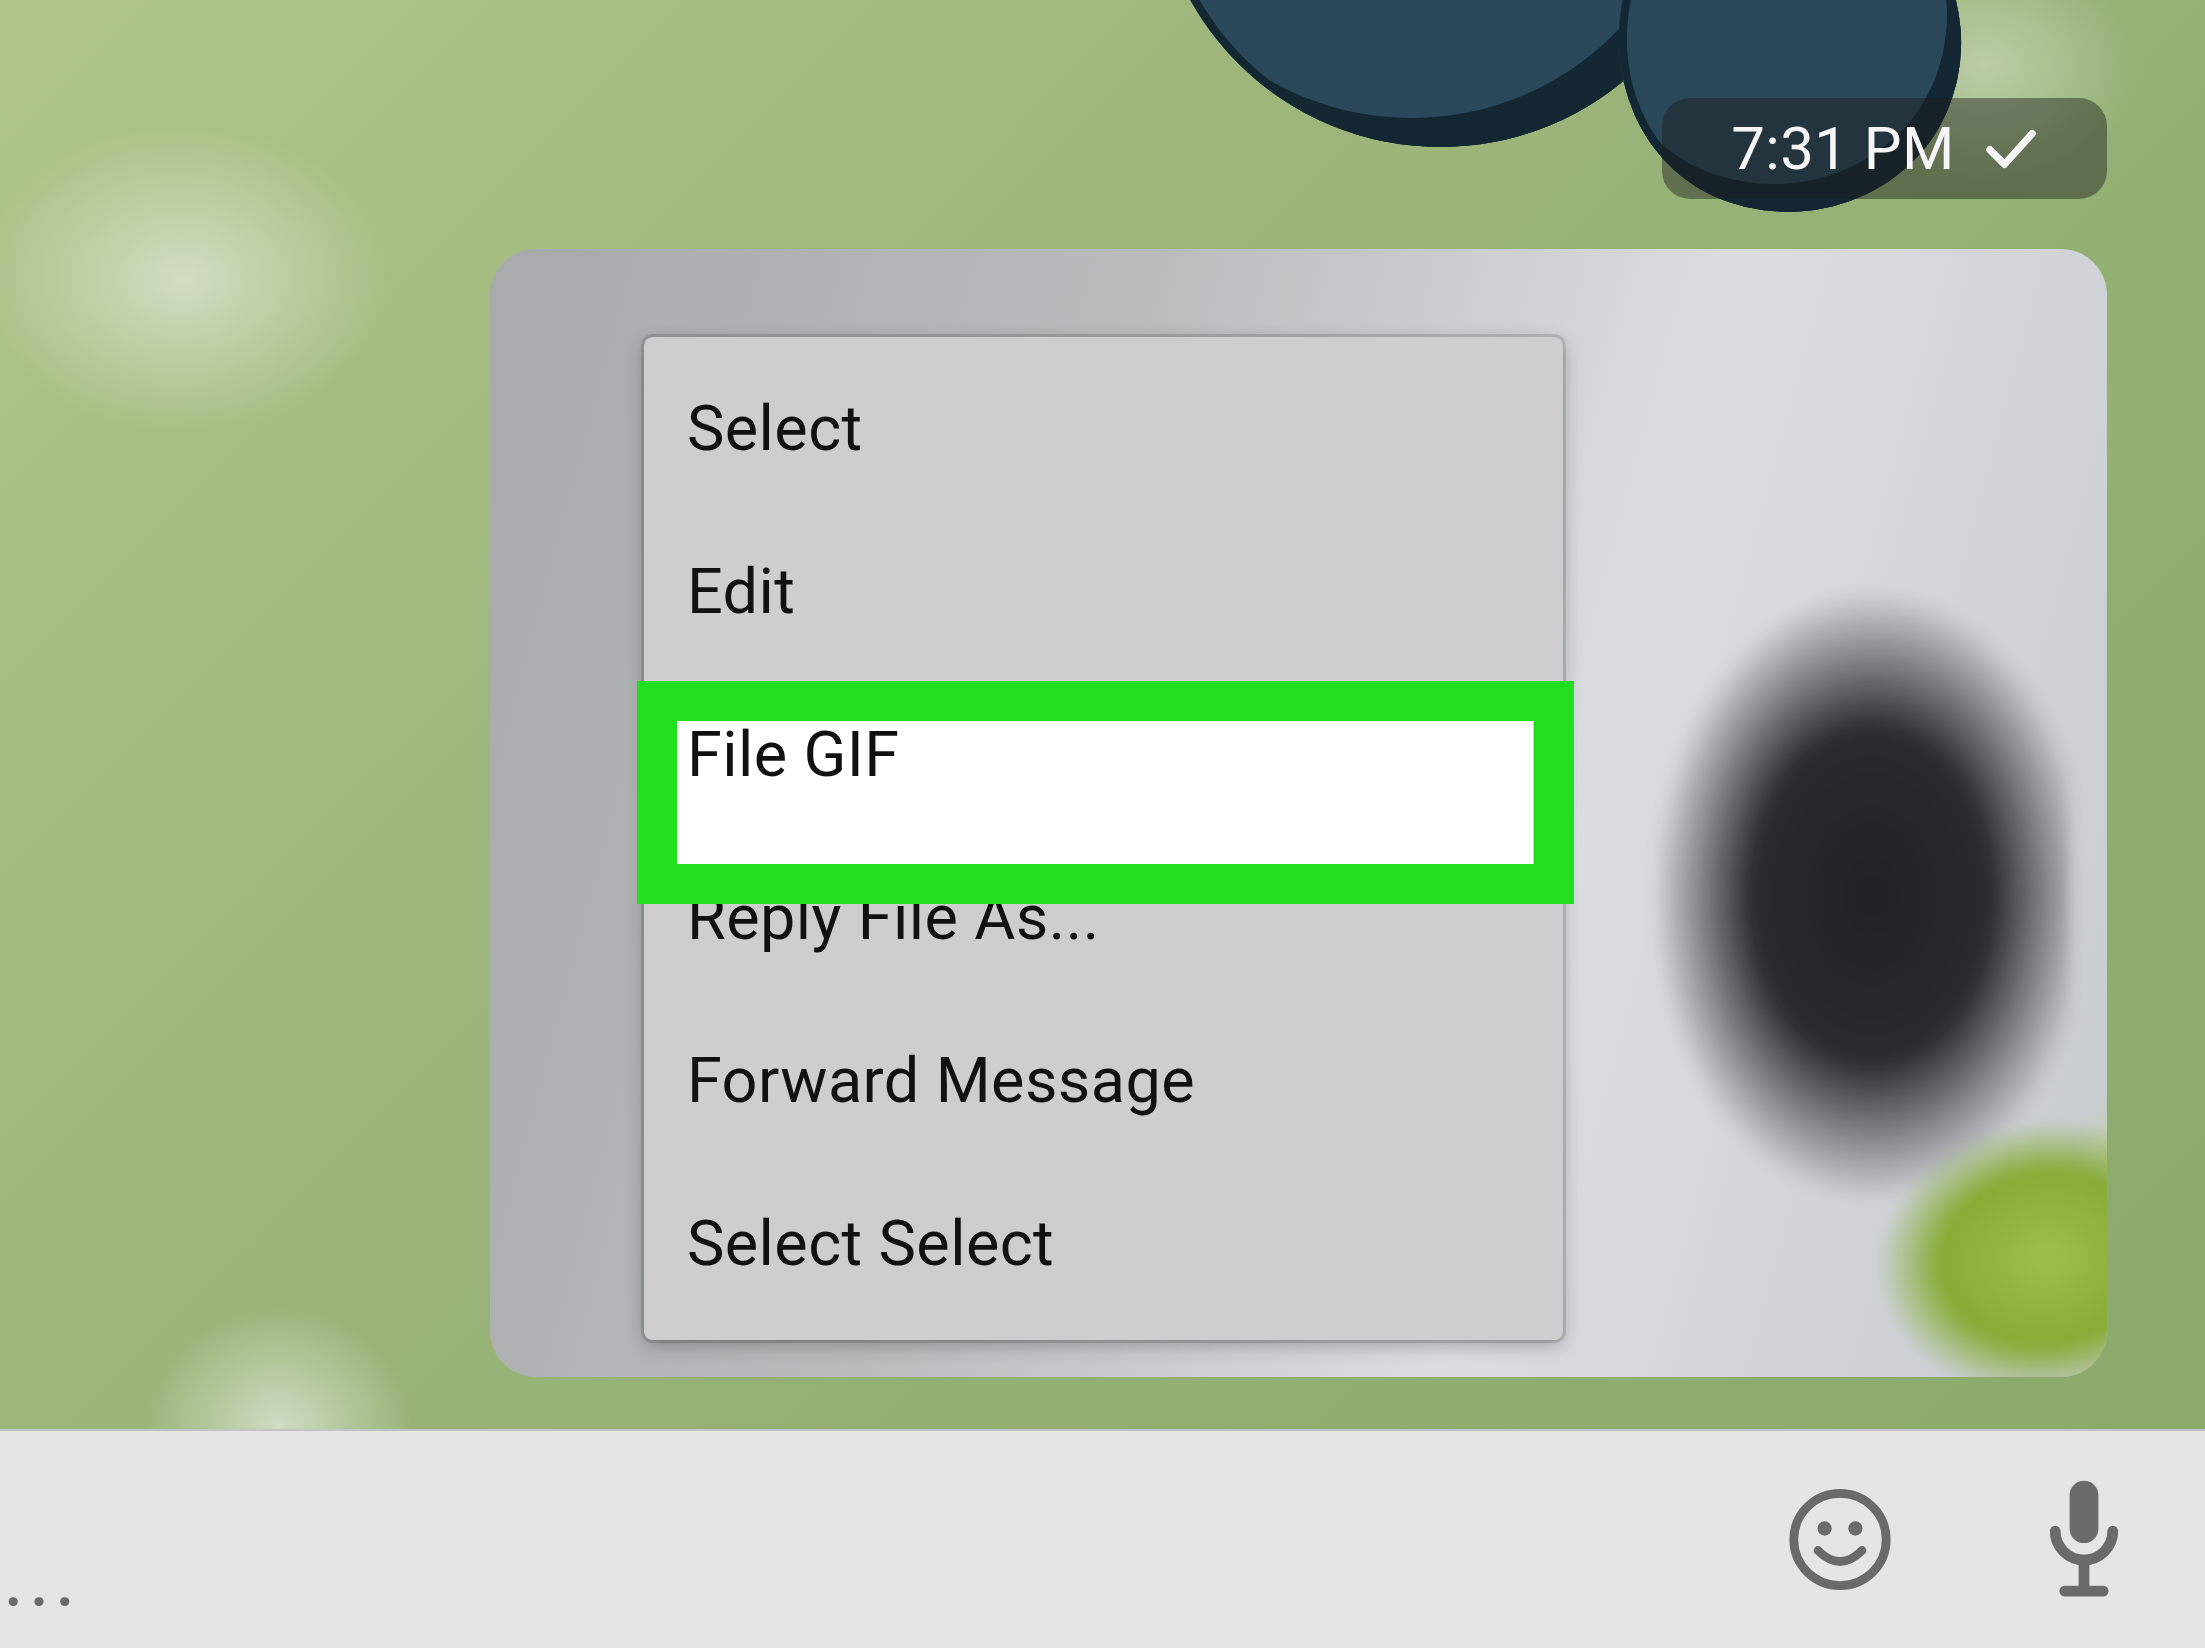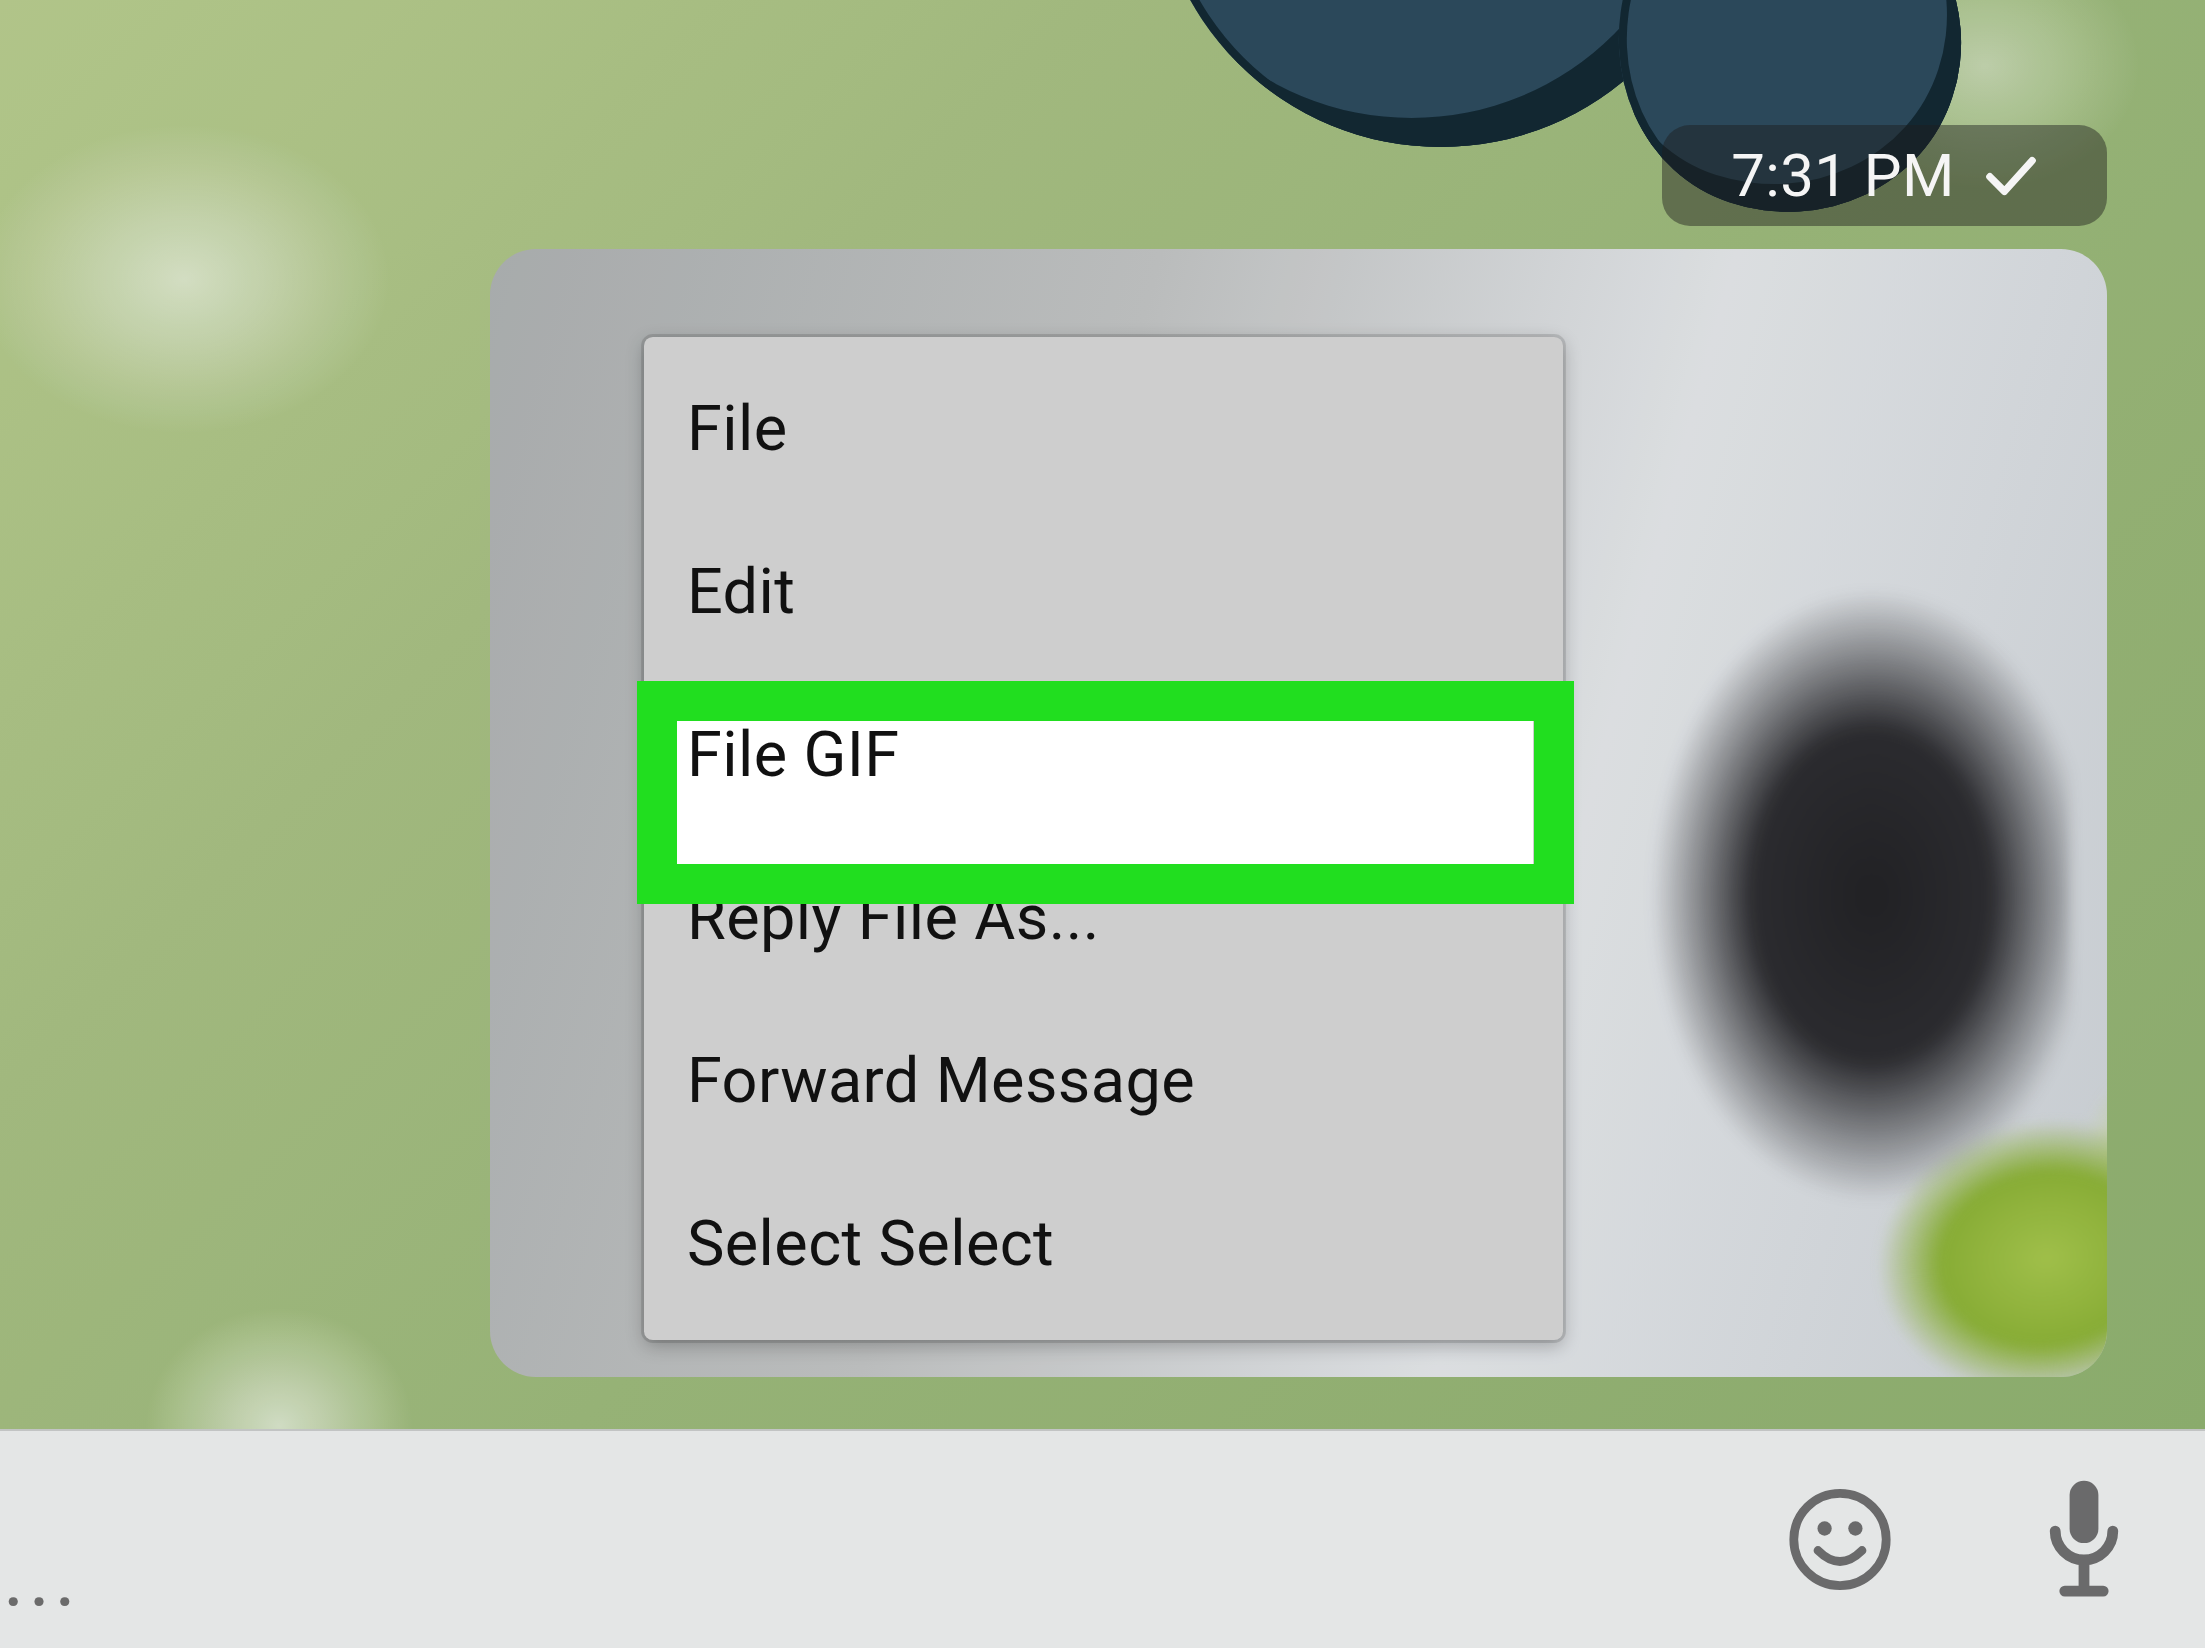--- a/index.html
+++ b/index.html
@@ -33,21 +33,21 @@
                    transform:rotate(18deg);
                    box-shadow: inset -22px -22px 0 0 #132934, inset 0 0 0 8px #132934; }
   .sticker-body  { position:absolute; left:1154px; top:-426px; width:573px; height:573px; background:#2d4b5e;
                    border-radius:50%;
                    box-shadow: inset -29px -29px 0 0 #132934, inset 0 0 0 8px #132934; }
 
   
   .timestamp {
     position: absolute;
     left: 1662px;
-    top: 125px;
+    top: 98px;
     width: 445px;
     height: 101px;
     background: rgba(30,30,30,0.45);
     border-radius: 28px;
     display: flex;
     align-items: center;
     justify-content: center;
     gap: 29px;
     box-sizing: border-box;
     padding: 16px 35px;
@@ -191,21 +191,21 @@
     </svg>
   </span>
 </div>
 
 <div class="gif-bubble"></div>
 
 <div class="menu-highlight-fill"></div>
 
 <div class="context-menu">
   <div class="menu-item">
-    <span>File</span>
+    <span>Select</span>
   </div>
   <div class="menu-item">
     <span>Edit</span>
   </div>
   <div class="menu-item">
     <span>File GIF</span>
   </div>
   <div class="menu-item">
     <span>Reply File As...</span>
   </div>

